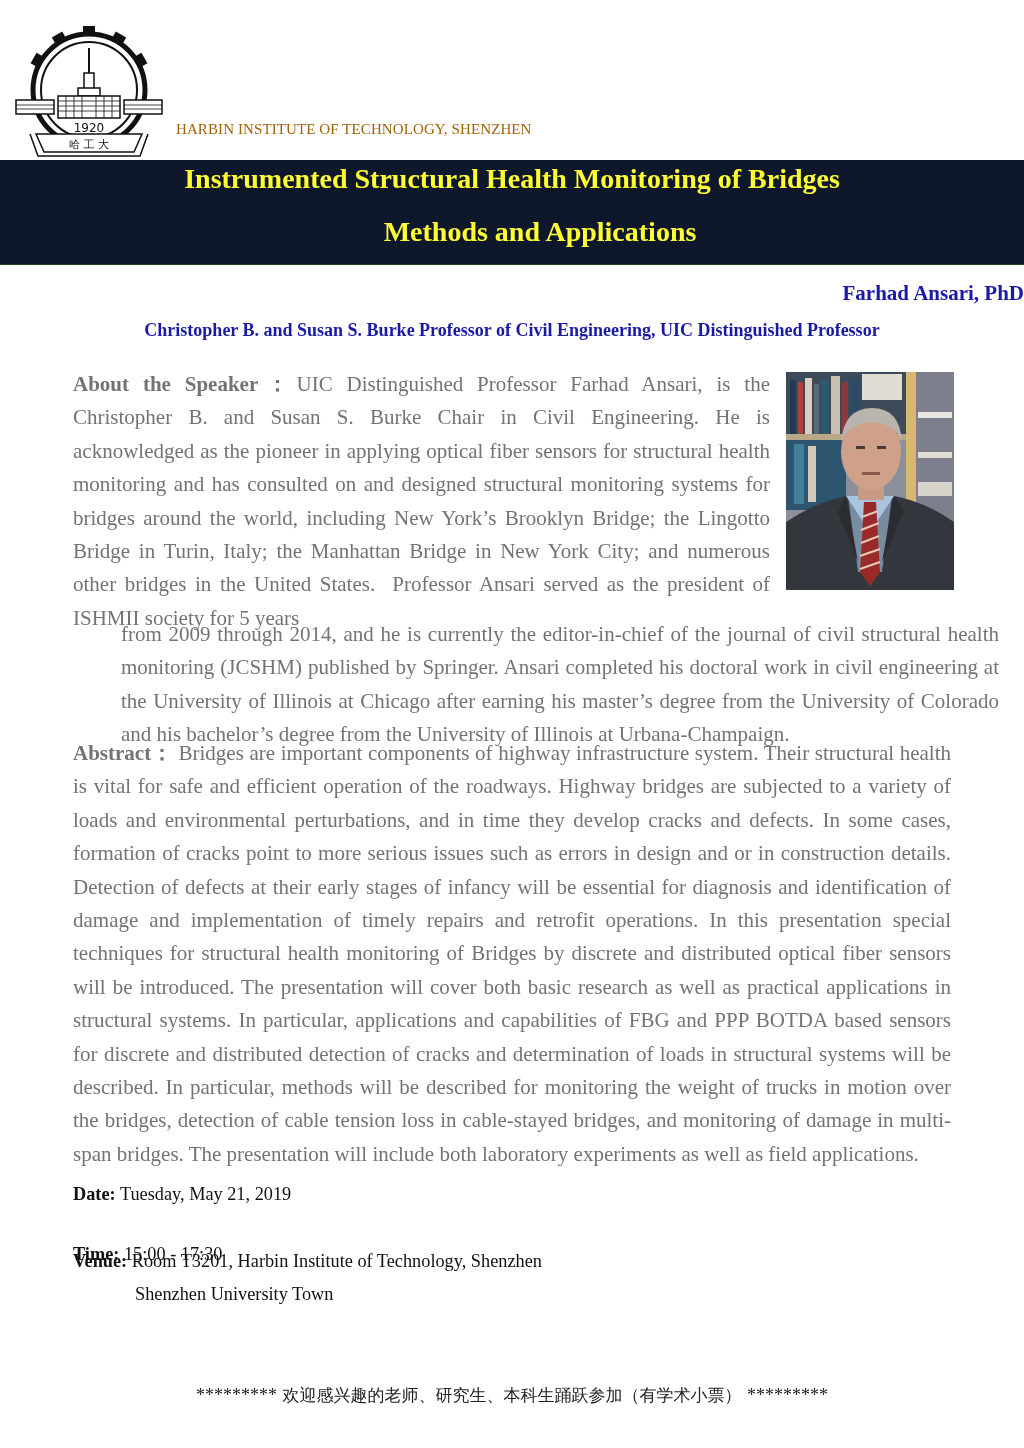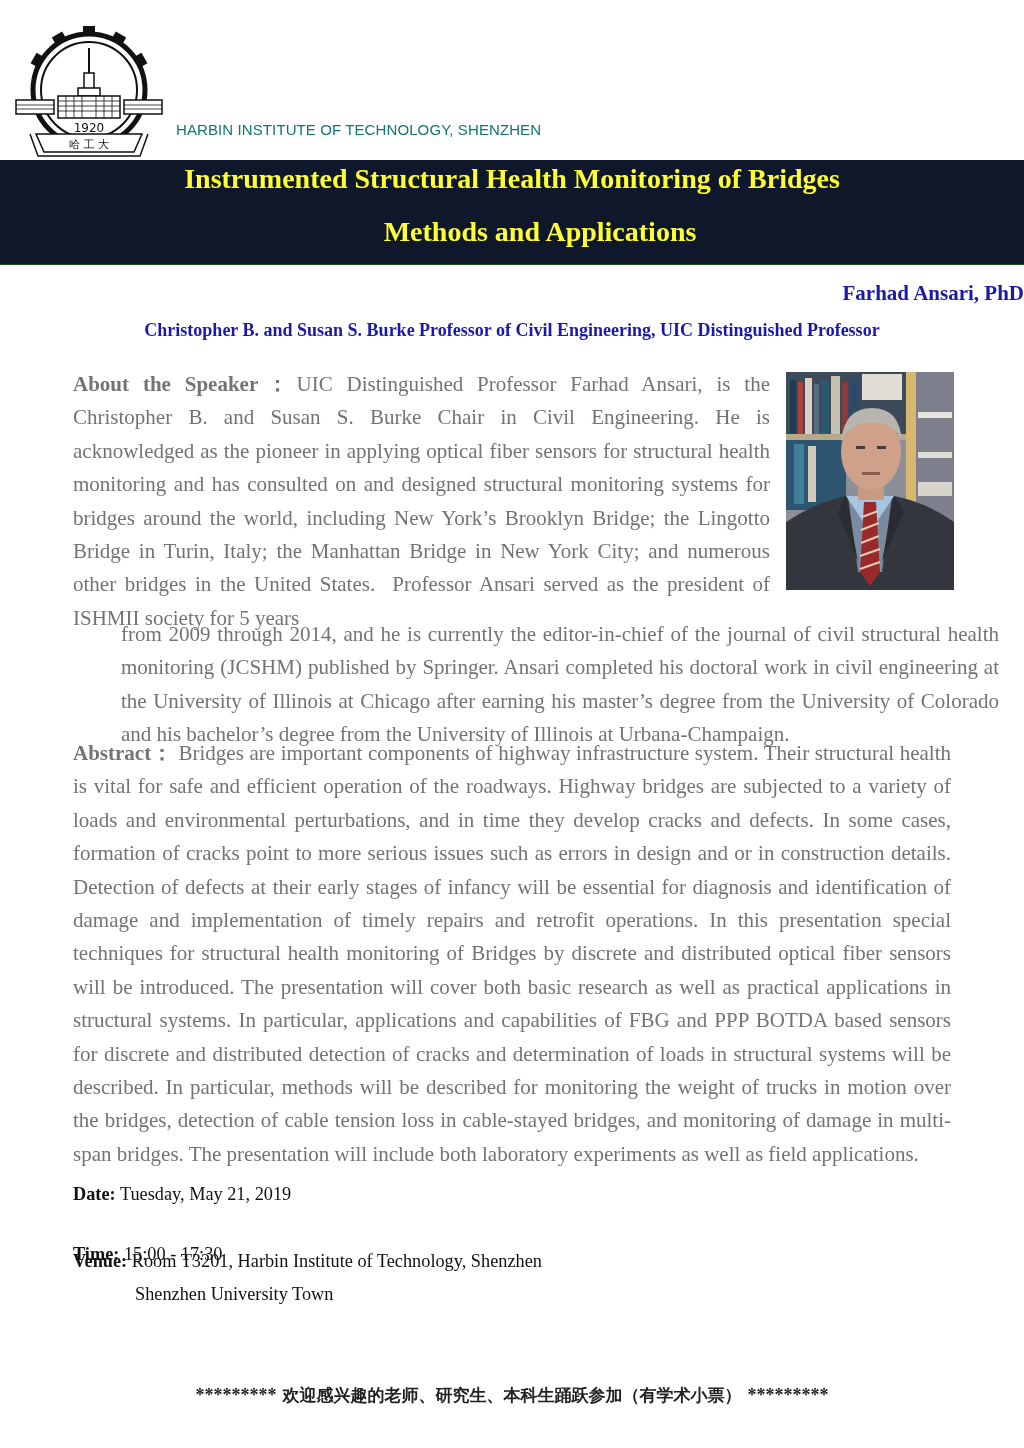--- a/index.html
+++ b/index.html
@@ -2,21 +2,21 @@
 <html><head>
 <meta charset="utf-8">
 <style>
   html, body { margin: 0; padding: 0; background: #ffffff; }
   body { width: 1024px; height: 1448px; position: relative; overflow: hidden; font-family: "Liberation Serif", serif; color: #111; }
 
   .header { position: absolute; left: 0; top: 0; width: 1024px; height: 160px; }
   .logo { position: absolute; left: 14px; top: 18px; width: 150px; height: 140px; }
   .cn-name { position: absolute; left: 178px; top: 70px; font-family: "DejaVu Serif", serif; font-weight: bold; font-size: 29px; letter-spacing: 2px; color: #111; white-space: nowrap; }
   .cn-name .suffix { font-family: "DejaVu Sans", sans-serif; font-weight: normal; font-size: 20px; letter-spacing: 0; margin-left: 2px; }
-  .en-name { position: absolute; left: 176px; top: 121px; font-family: Liberation Sans, sans-serif; font-size: 15px; color: #0f766e; letter-spacing: 0.1px; white-space: nowrap; }
+  .en-name { position: absolute; left: 176px; top: 121px; font-family: Liberation Serif, serif; font-size: 15px; color: #a16207; letter-spacing: 0.1px; white-space: nowrap; }
 
   .banner { position: absolute; left: 0; top: 160px; width: 1024px; height: 104px; background: #0f172a; border-bottom: 1px solid #1b4d1b; }
   .banner .line { position: absolute; left: 0; width: 1024px; text-align: center; color: #ffff33; font-family: "Liberation Serif", serif; font-weight: bold; font-size: 28px; }
   .b1 { top: 3px; }
   .b2 { top: 56px; padding-left: 28px; }
 
   .speaker-name { position: absolute; left: 0; top: 281px; width: 1024px; text-align: right; color: #1a1aa6; font-weight: bold; font-size: 21px; }
   .speaker-title { position: absolute; left: 0; top: 320px; width: 1024px; text-align: center; color: #1a1aa6; font-weight: bold; font-size: 18px; }
 
   .para { position: absolute; font-size: 21px; line-height: 33.4px; text-align: justify; color: #737373; }
@@ -28,21 +28,21 @@
 
   .photo { position: absolute; left: 786px; top: 372px; width: 168px; height: 218px; overflow: hidden; }
 
   .info { position: absolute; left: 73px; font-size: 18.3px; line-height: 20px; }
   .info b { font-weight: bold; }
   .date { top: 1184px; }
   .time { top: 1217px; margin-top: 27px; }
   .venue { top: 1251px; }
   .venue2 { position: absolute; left: 135px; top: 1284px; font-size: 18.3px; line-height: 20px; }
 
-  .footer { position: absolute; left: 0; top: 1384px; width: 1024px; text-align: center; font-family: "DejaVu Sans", sans-serif; font-size: 17px; color: #222; white-space: nowrap; font-weight: bold; }
+  .footer { position: absolute; left: 0; top: 1384px; width: 1024px; text-align: center; font-family: "DejaVu Sans", sans-serif; font-size: 17px; color: #222; white-space: nowrap; }
   .footer .stars { font-family: "Liberation Serif", serif; font-size: 18px; }
 </style>
 </head>
 <body>
 
 <div class="header">
   <div class="logo">
     <svg width="150" height="140" viewBox="0 0 150 140">
 
       <g fill="none" stroke="#111" stroke-width="5">

